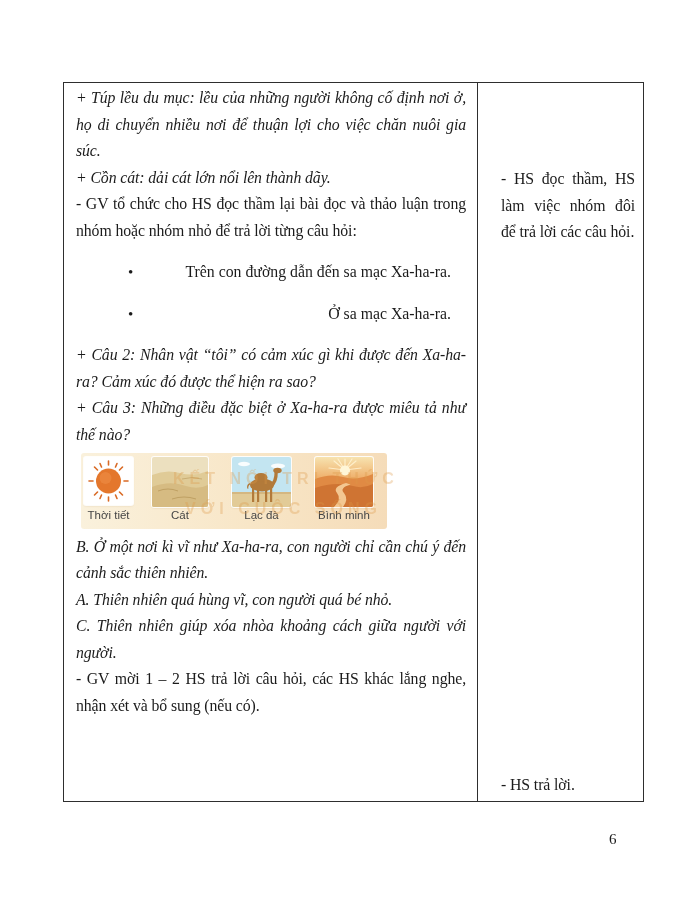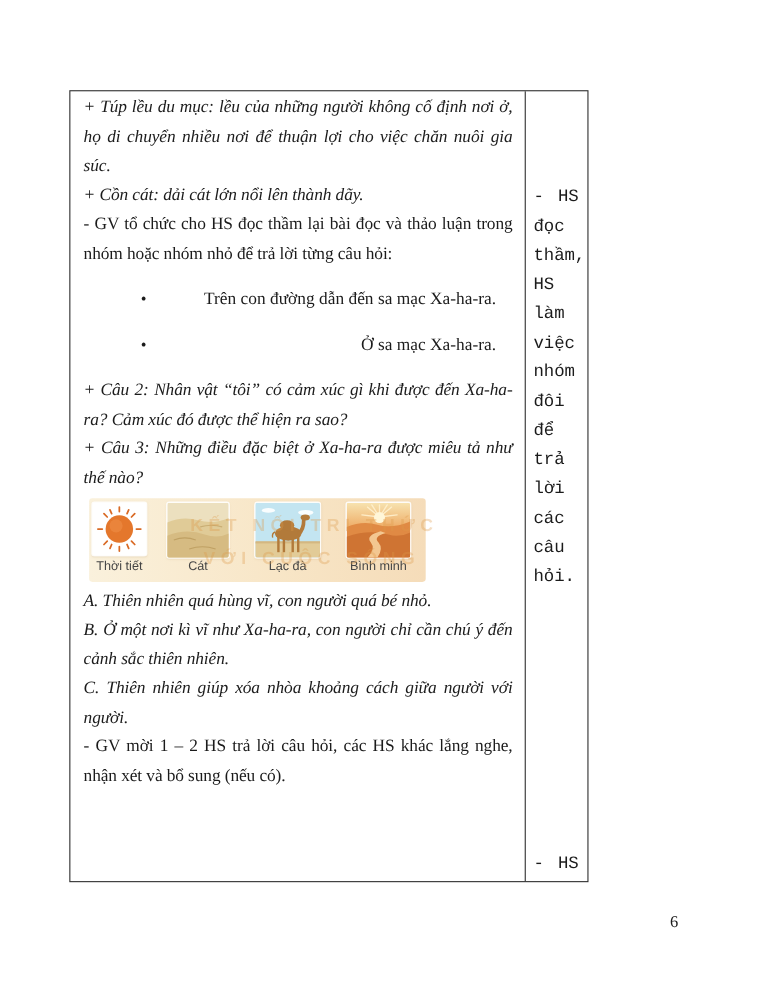--- a/index.html
+++ b/index.html
@@ -1,22 +1,22 @@
 <!DOCTYPE html>
 <html><head>
 <meta charset="utf-8">
 <style>
   html,body{margin:0;padding:0;background:#ffffff;}
   .sheet{position:relative;width:700px;height:906px;background:#ffffff;overflow:hidden;
          font-family:"Liberation Serif", serif;color:#1b1b1b;}
-  .doc-table{position:absolute;left:63px;top:82px;width:472px;height:720px;
-             border:1.6px solid #2e2e2e;box-sizing:border-box;display:flex;}
+  .doc-table{position:absolute;left:63px;top:82px;width:581px;height:720px;
+             border:1.6px solid #2e2e2e;box-sizing:border-box;display:flex;gap:16px;}
   .cell-left{width:414px;box-sizing:border-box;border-right:1.6px solid #2e2e2e;
              padding:2px 11px 0 12px;overflow:hidden;}
-  .cell-right{flex:1;position:relative;box-sizing:border-box;padding:2px 8px 0 7px;overflow:hidden;font-family:Liberation Mono, monospace;}
+  .cell-right{flex:1;position:relative;box-sizing:border-box;padding:2px 8px 0 7px;overflow:hidden;}
   .para{margin:0;font-size:15.8px;line-height:26.55px;text-align:justify;
         letter-spacing:-0.1px;}
   .italic{font-style:italic;}
   ul.bullets{margin:0;padding:0;list-style:none;}
   ul.bullets li{position:relative;margin:15px;padding-left:60px;font-size:15.8px;
         line-height:26.55px;text-align:right;}
   ul.bullets li::before{content:"•";position:absolute;left:37px;top:0;font-style:normal;
         font-size:15px;}
   .r-first{margin-top:81px;}
   .r-second{position:absolute;top:669px;left:7px;right:8px;margin-top:20px;}
@@ -145,22 +145,22 @@
               <circle cx="30" cy="13.5" r="5" fill="#fff6d8"></circle>
               <path d="M0 22 Q15 16 28 20 T58 17 L58 50 L0 50 Z" fill="#e08a44"></path>
               <path d="M0 31 Q20 24 38 29 Q48 32 58 27 L58 50 L0 50 Z" fill="#cf7433"></path>
               <path d="M19 50 Q27 42 22 36 Q17 30 31 26 L35.5 27.5 Q24 31 29 36 Q34 42 28 50 Z" fill="#f3c791"></path>
             </svg>
           </div>
           <div class="fig-label">Bình minh</div>
         </div>
       </div>
 
+      <p class="para italic">B. Ở một nơi kì vĩ như Xa-ha-ra, con người chỉ cần chú ý đến cảnh sắc thiên nhiên.</p>
       <p class="para italic">A. Thiên nhiên quá hùng vĩ, con người quá bé nhỏ.</p>
-      <p class="para italic">B. Ở một nơi kì vĩ như Xa-ha-ra, con người chỉ cần chú ý đến cảnh sắc thiên nhiên.</p>
       <p class="para italic">C. Thiên nhiên giúp xóa nhòa khoảng cách giữa người với người.</p>
       <p class="para">- GV mời 1 – 2 HS trả lời câu hỏi, các HS khác lắng nghe, nhận xét và bổ sung (nếu có).</p>
     </div>
 
     <div class="cell-right">
       <p class="para r-first">- HS đọc thầm, HS làm việc nhóm đôi để trả lời các câu hỏi.</p>
       <p class="para r-second">- HS trả lời.</p>
     </div>
   </div>
 

